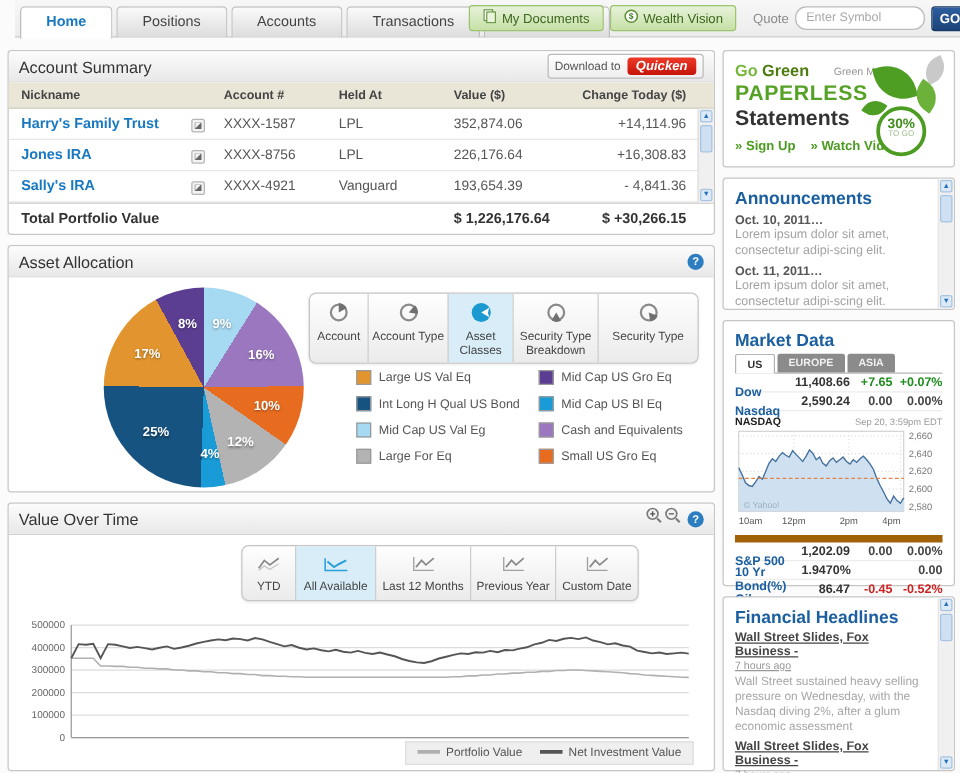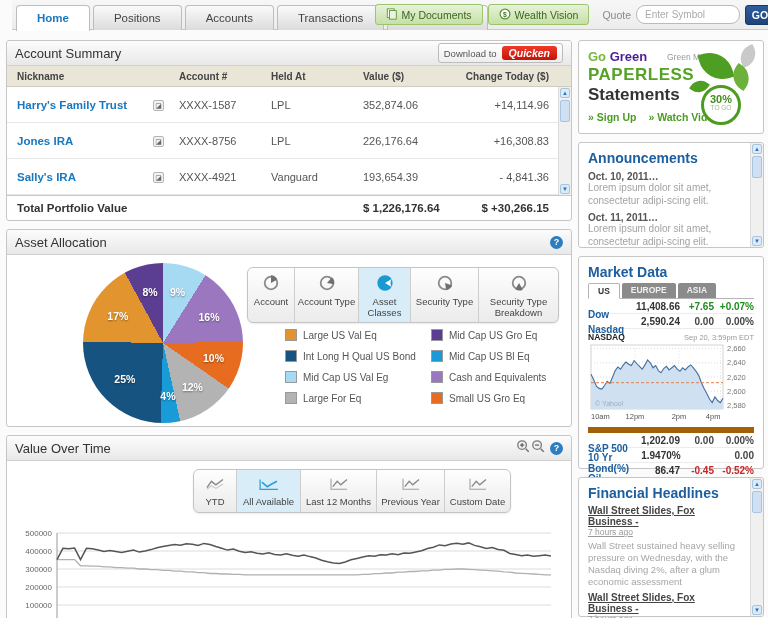--- a/index.html
+++ b/index.html
@@ -40,21 +40,21 @@
   .dlq-badge { background:linear-gradient(#ee3a28,#c41408); color:#fff; font-weight:bold; font-style:italic;
     font-size:10.5px; padding:1px 7px; border-radius:3px; }
   .thead { display:flex; background:#e9e6d8; border-bottom:1px solid #cfcdc0; height:21px; align-items:center;
     font-size:10px; font-weight:bold; color:#444; }
   .c-nick { width:172px; padding-left:10px; }
   .c-acct { width:92px; }
   .c-held { width:92px; }
   .c-val  { width:90px; }
   .c-chg  { width:104px; text-align:right; padding-right:8px; }
   .rows { position:relative; }
-  .row { display:flex; height:36px; align-items:center; border-bottom:1px solid #e6e6e6; font-size:11px; color:#555; }
+  .row { display:flex; height:25px; align-items:center; border-bottom:1px solid #e6e6e6; font-size:11px; color:#555; }
   .r-nick { width:146px; padding-left:10px; }
   .acct-link { color:#1878c0; font-weight:bold; font-size:11.5px; cursor:pointer; }
   .r-ico { width:26px; }
   .rowicon { display:inline-block; width:11px; height:11px; border:1px solid #b5b5b5; background:#f3f3f3;
     border-radius:2px; font-size:7px; line-height:10px; text-align:center; color:#666; cursor:pointer; }
   .total { display:flex; height:25px; align-items:center; border-top:1px solid #c9c9c9; font-size:11.5px;
     font-weight:bold; color:#333; }
   .vscroll { position:absolute; right:0; top:0; bottom:0; width:13px; background:#f0f0f0; border-left:1px solid #ddd; }
   .sbtn { position:absolute; left:1px; width:10px; height:10px; background:#dce9f7; border:1px solid #a8c4e0;
     border-radius:2px; color:#2a72b8; font-size:6px; line-height:9px; text-align:center; cursor:pointer; }
@@ -88,21 +88,21 @@
   .vot-group .vbtn:nth-child(3){width:76px}.vot-group .vbtn:nth-child(4){width:68px}
   .vot-group .vbtn:nth-child(5){width:66px}
   .votchart { position:absolute; left:4px; top:64px; }
   .votleg { position:absolute; right:16px; bottom:4px; background:#efefef; border:1px solid #ddd;
     padding:3px 9px; font-size:9.5px; color:#555; display:flex; gap:14px; align-items:center; }
   .lsw { display:inline-block; width:18px; height:3px; margin-right:5px; vertical-align:2px; }
 
   
   .gg { height:94px; padding:8px 9px; overflow:hidden; }
   .gg-line1 { font-size:13px; }
-  .gg-go { color:#76b83a; font-weight:bold; } .gg-green { color:#4c1d95; font-weight:bold; }
+  .gg-go { color:#76b83a; font-weight:bold; } .gg-green { color:#4d7c0f; font-weight:bold; }
   .gg-meter { position:absolute; left:88px; top:11px; font-size:8.5px; color:#999; }
   .gg-paperless { font-size:17px; font-weight:bold; color:#56a226; letter-spacing:.5px; margin-top:1px; }
   .gg-stmts { font-size:17px; font-weight:bold; color:#333; }
   .gg-links { margin-top:6px; font-size:10.5px; font-weight:bold; color:#4c9c22; display:flex; gap:12px; }
   .gg-art { position:absolute; right:4px; top:6px; width:74px; height:80px; }
   .leaf { position:absolute; border-radius:0 80% 0 80%; }
   .leafA { width:30px; height:30px; background:#4f9e24; right:28px; top:4px; transform:rotate(-15deg); }
   .leafB { width:20px; height:20px; background:#6cb13a; right:8px; top:20px; transform:rotate(35deg); }
   .leafC { width:18px; height:18px; background:#c9c9c9; right:2px; top:0; transform:rotate(65deg); }
   .leafD { width:15px; height:15px; background:#4f9e24; right:52px; top:32px; transform:rotate(-55deg); }
@@ -265,30 +265,30 @@
           <div class="vbtn active">
             <span><svg width="18" height="18" viewBox="0 0 20 20">
                   <circle cx="10" cy="10" r="8.5" fill="#1b9ad2"></circle>
                   <path d="M10 10 L17.5 5.5 A8.5 8.5 0 0 0 17.5 14.5 Z" fill="#fff"></path>
                 </svg></span>
             <span>Asset Classes</span>
           </div>
           <div class="vbtn">
             <span><svg width="18" height="18" viewBox="0 0 20 20">
                   <circle cx="10" cy="10" r="7" fill="none" stroke="#8a8a8a" stroke-width="2"></circle>
-                  <path d="M10 10 L10 1.5 A8.5 8.5 0 0 1 17 6 Z" fill="#707070" transform="rotate(110 10 10)"></path>
-                </svg></span>
-            <span>Security Type</span>
+                  <path d="M10 10 L10 1.5 A8.5 8.5 0 0 1 17 6 Z" fill="#707070" transform="rotate(150 10 10)"></path>
+                </svg></span>
+            <span>Security Type Breakdown</span>
           </div>
           <div class="vbtn">
             <span><svg width="18" height="18" viewBox="0 0 20 20">
                   <circle cx="10" cy="10" r="7" fill="none" stroke="#8a8a8a" stroke-width="2"></circle>
-                  <path d="M10 10 L10 1.5 A8.5 8.5 0 0 1 17 6 Z" fill="#707070" transform="rotate(150 10 10)"></path>
-                </svg></span>
-            <span>Security Type Breakdown</span>
+                  <path d="M10 10 L10 1.5 A8.5 8.5 0 0 1 17 6 Z" fill="#707070" transform="rotate(110 10 10)"></path>
+                </svg></span>
+            <span>Security Type</span>
           </div>
         </div>
         <div class="leg">
           <div class="legitem">
               <span class="sw" style="background: rgb(226, 149, 47);"></span>
               <span>Large US Val Eq</span>
             </div>
           <div class="legitem">
               <span class="sw" style="background: rgb(91, 62, 146);"></span>
               <span>Mid Cap US Gro Eq</span>

